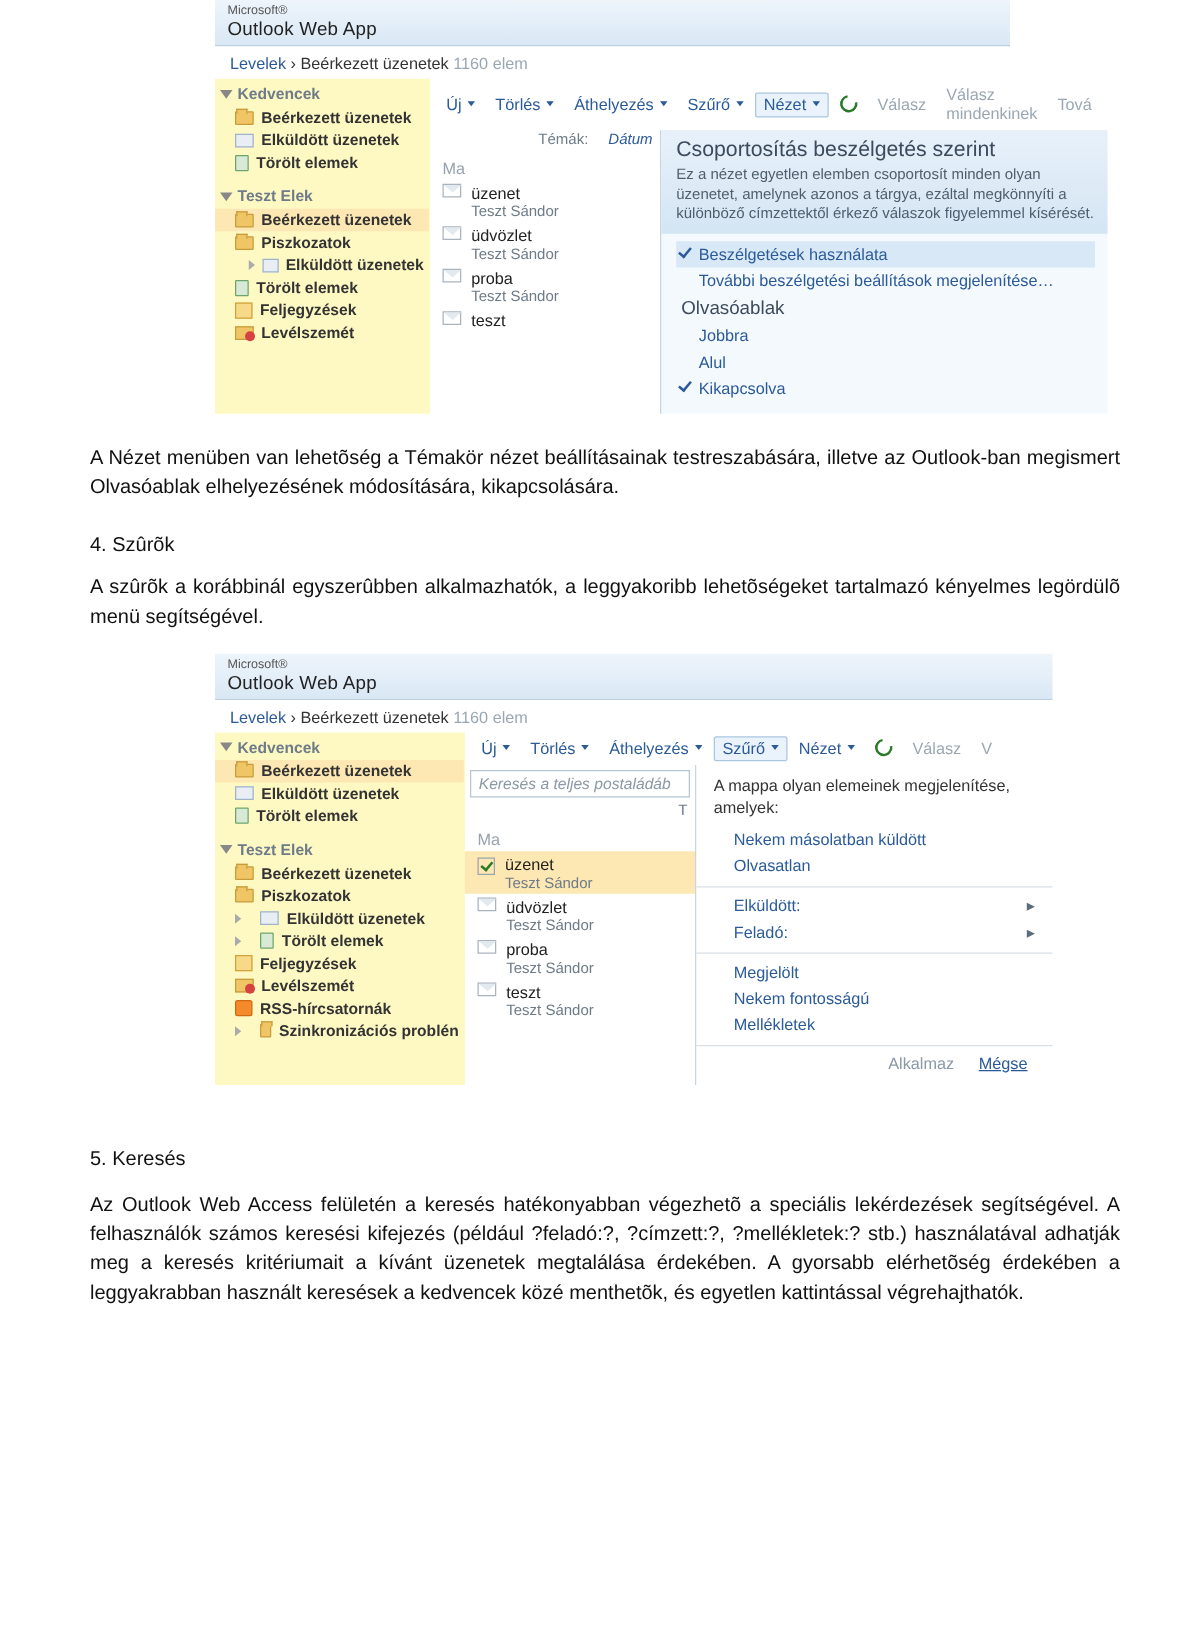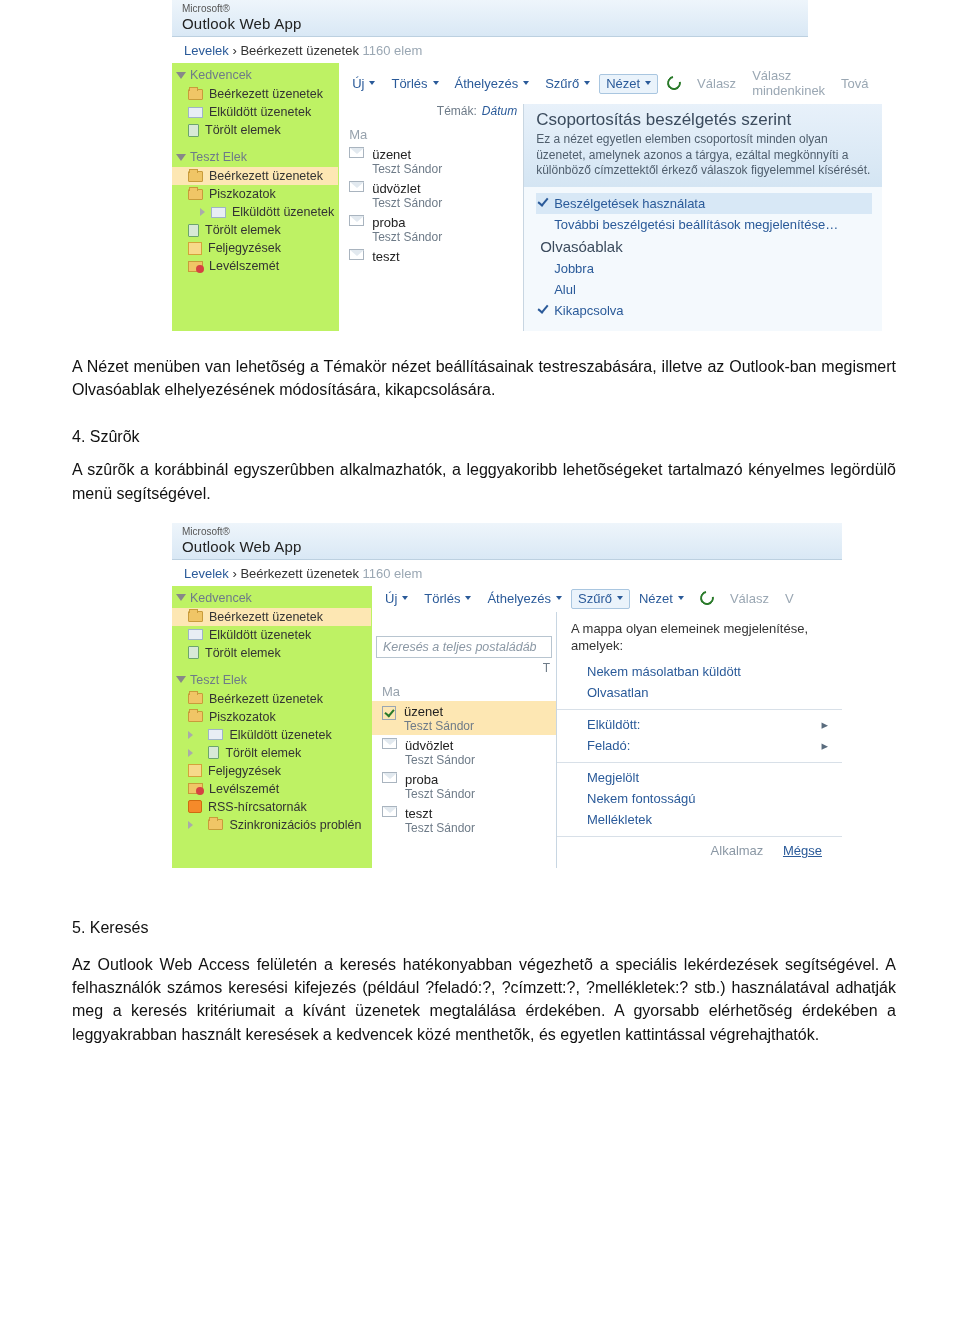--- a/index.html
+++ b/index.html
@@ -42,22 +42,23 @@
   }
   .owa-breadcrumb a { color: #2a5a99; }
   .crumb-count { color: #9aa7b3; }
 
   .owa-body { display: flex; }
 
   
   .sidebar {
     width: 172px;
     border-right: 1px solid transparent;
-    background: #bef264;
+    background: #fef9c3;
     padding: 2px 0 6px 0;
+    font-weight: bold;
   }
   .sb-group-hdr {
     color: #6e7b88;
     font-size: 12.5px;
     padding: 3px 6px 3px 4px;
     display: flex;
     align-items: center;
     gap: 4px;
   }
   .sb-item {
@@ -127,30 +128,30 @@
     display:inline-block;width:0;height:0;border-top:4px solid #2a5a99;border-left:3px solid transparent;border-right:3px solid transparent;margin-left:2px;
   }
   .tb-refresh {
     display:inline-block;width:14px;height:14px;border:2px solid #2a7a2a;border-radius:50%;border-top-color:transparent;position:relative;transform:rotate(35deg);
   }
 
   
   .mid {
     flex: 0 0 184px;
   }
-  .mid2 { flex: 0 0 184px; margin-top: 20px; }
+  .mid2 { flex: 0 0 184px; }
   .search-box {
     border: 1px solid #b8c5d0;
     padding: 3px 6px;
     margin: 4px 4px 3px 4px;
     color: #8b98a5;
     font-style: italic;
     font-size: 12.5px;
   }
-  .topic-row { display:flex; justify-content:flex-end; gap:5px; color:#6e7b88; font-size:12px; padding:0 6px 3px 6px;}
+  .topic-row { display:flex; justify-content:flex-end; gap:16px; color:#6e7b88; font-size:12px; padding:0 6px 3px 6px;}
 
   .msg-group-hdr { color:#97a2ad; padding:6px 6px 2px 10px; font-size:13px; }
   .msg {
     display:flex;gap:8px;align-items:flex-start;padding:3px 6px 2px 10px;
   }
   .msg .body { display:flex;flex-direction:column;}
   .msg .subj { color:#222;font-size:13px;}
   .msg .from { color:#6e7b88;font-size:12px;}
   .msg.sel { background:#fde7b3; }
   .msg .chk { width:14px;height:14px;border:1px solid #99a6b2;margin-top:2px;}

